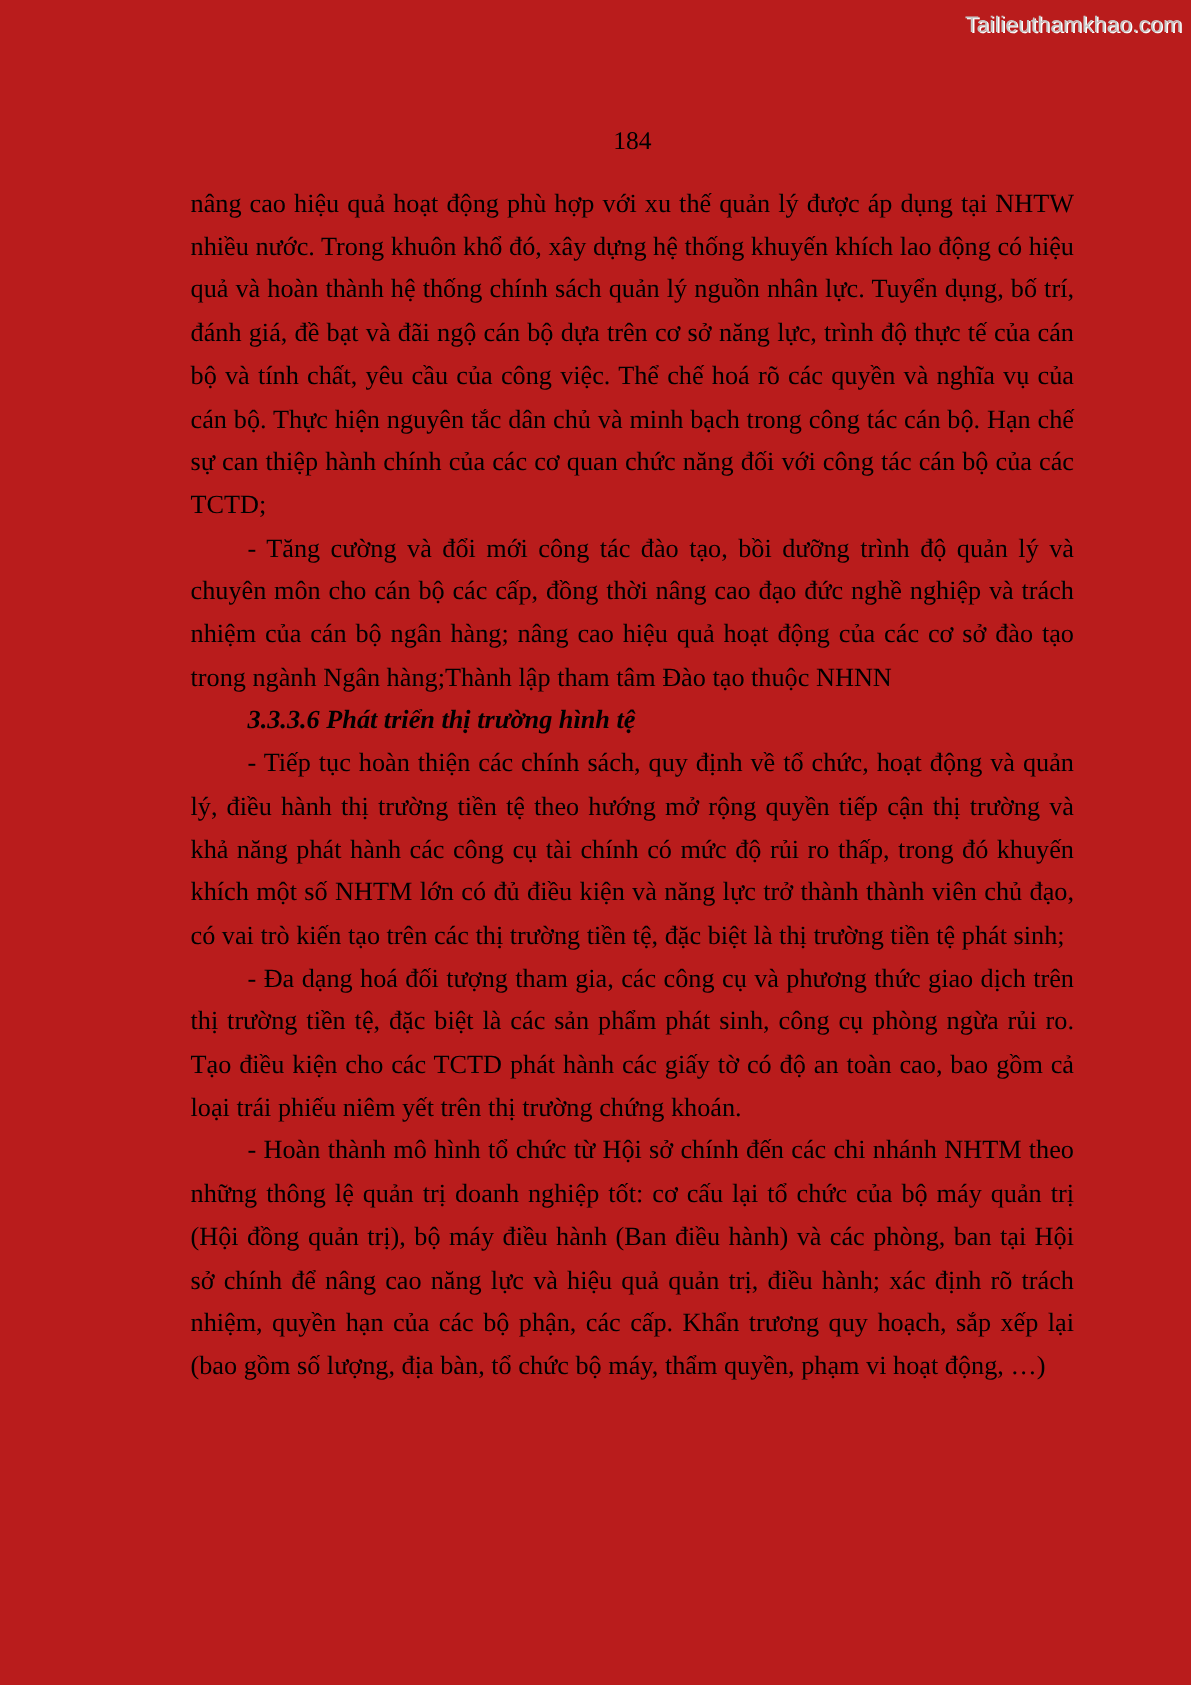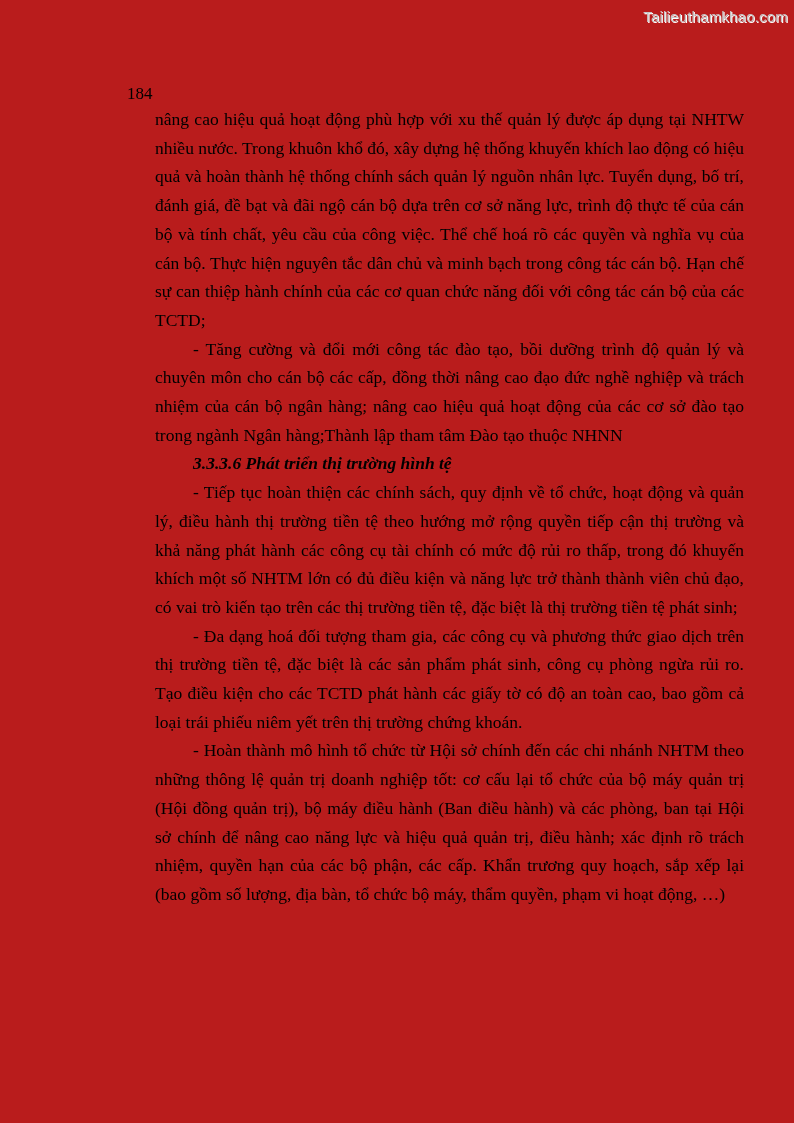--- a/index.html
+++ b/index.html
@@ -24,29 +24,28 @@
     font-size: 15px;
     color: #c6c6c6;
     text-shadow: 1px 1px 0 #ffffff;
     letter-spacing: 0.2px;
   }
   .page-number {
     position: absolute;
     top: 84px;
     left: 127px;
     width: 589px;
-    text-align: left;
+    text-align: center;
     font-size: 17px;
   }
   .content {
     position: absolute;
-    top: 105px;
+    top: 121px;
     left: 127px;
     width: 589px;
-    margin-left: 28px;
   }
   .content p {
     margin: 0;
     font-size: 17.5px;
     line-height: 28.7px;
     text-align: justify;
     text-justify: inter-word;
   }
   .content p.indent {
     text-indent: 38px;

